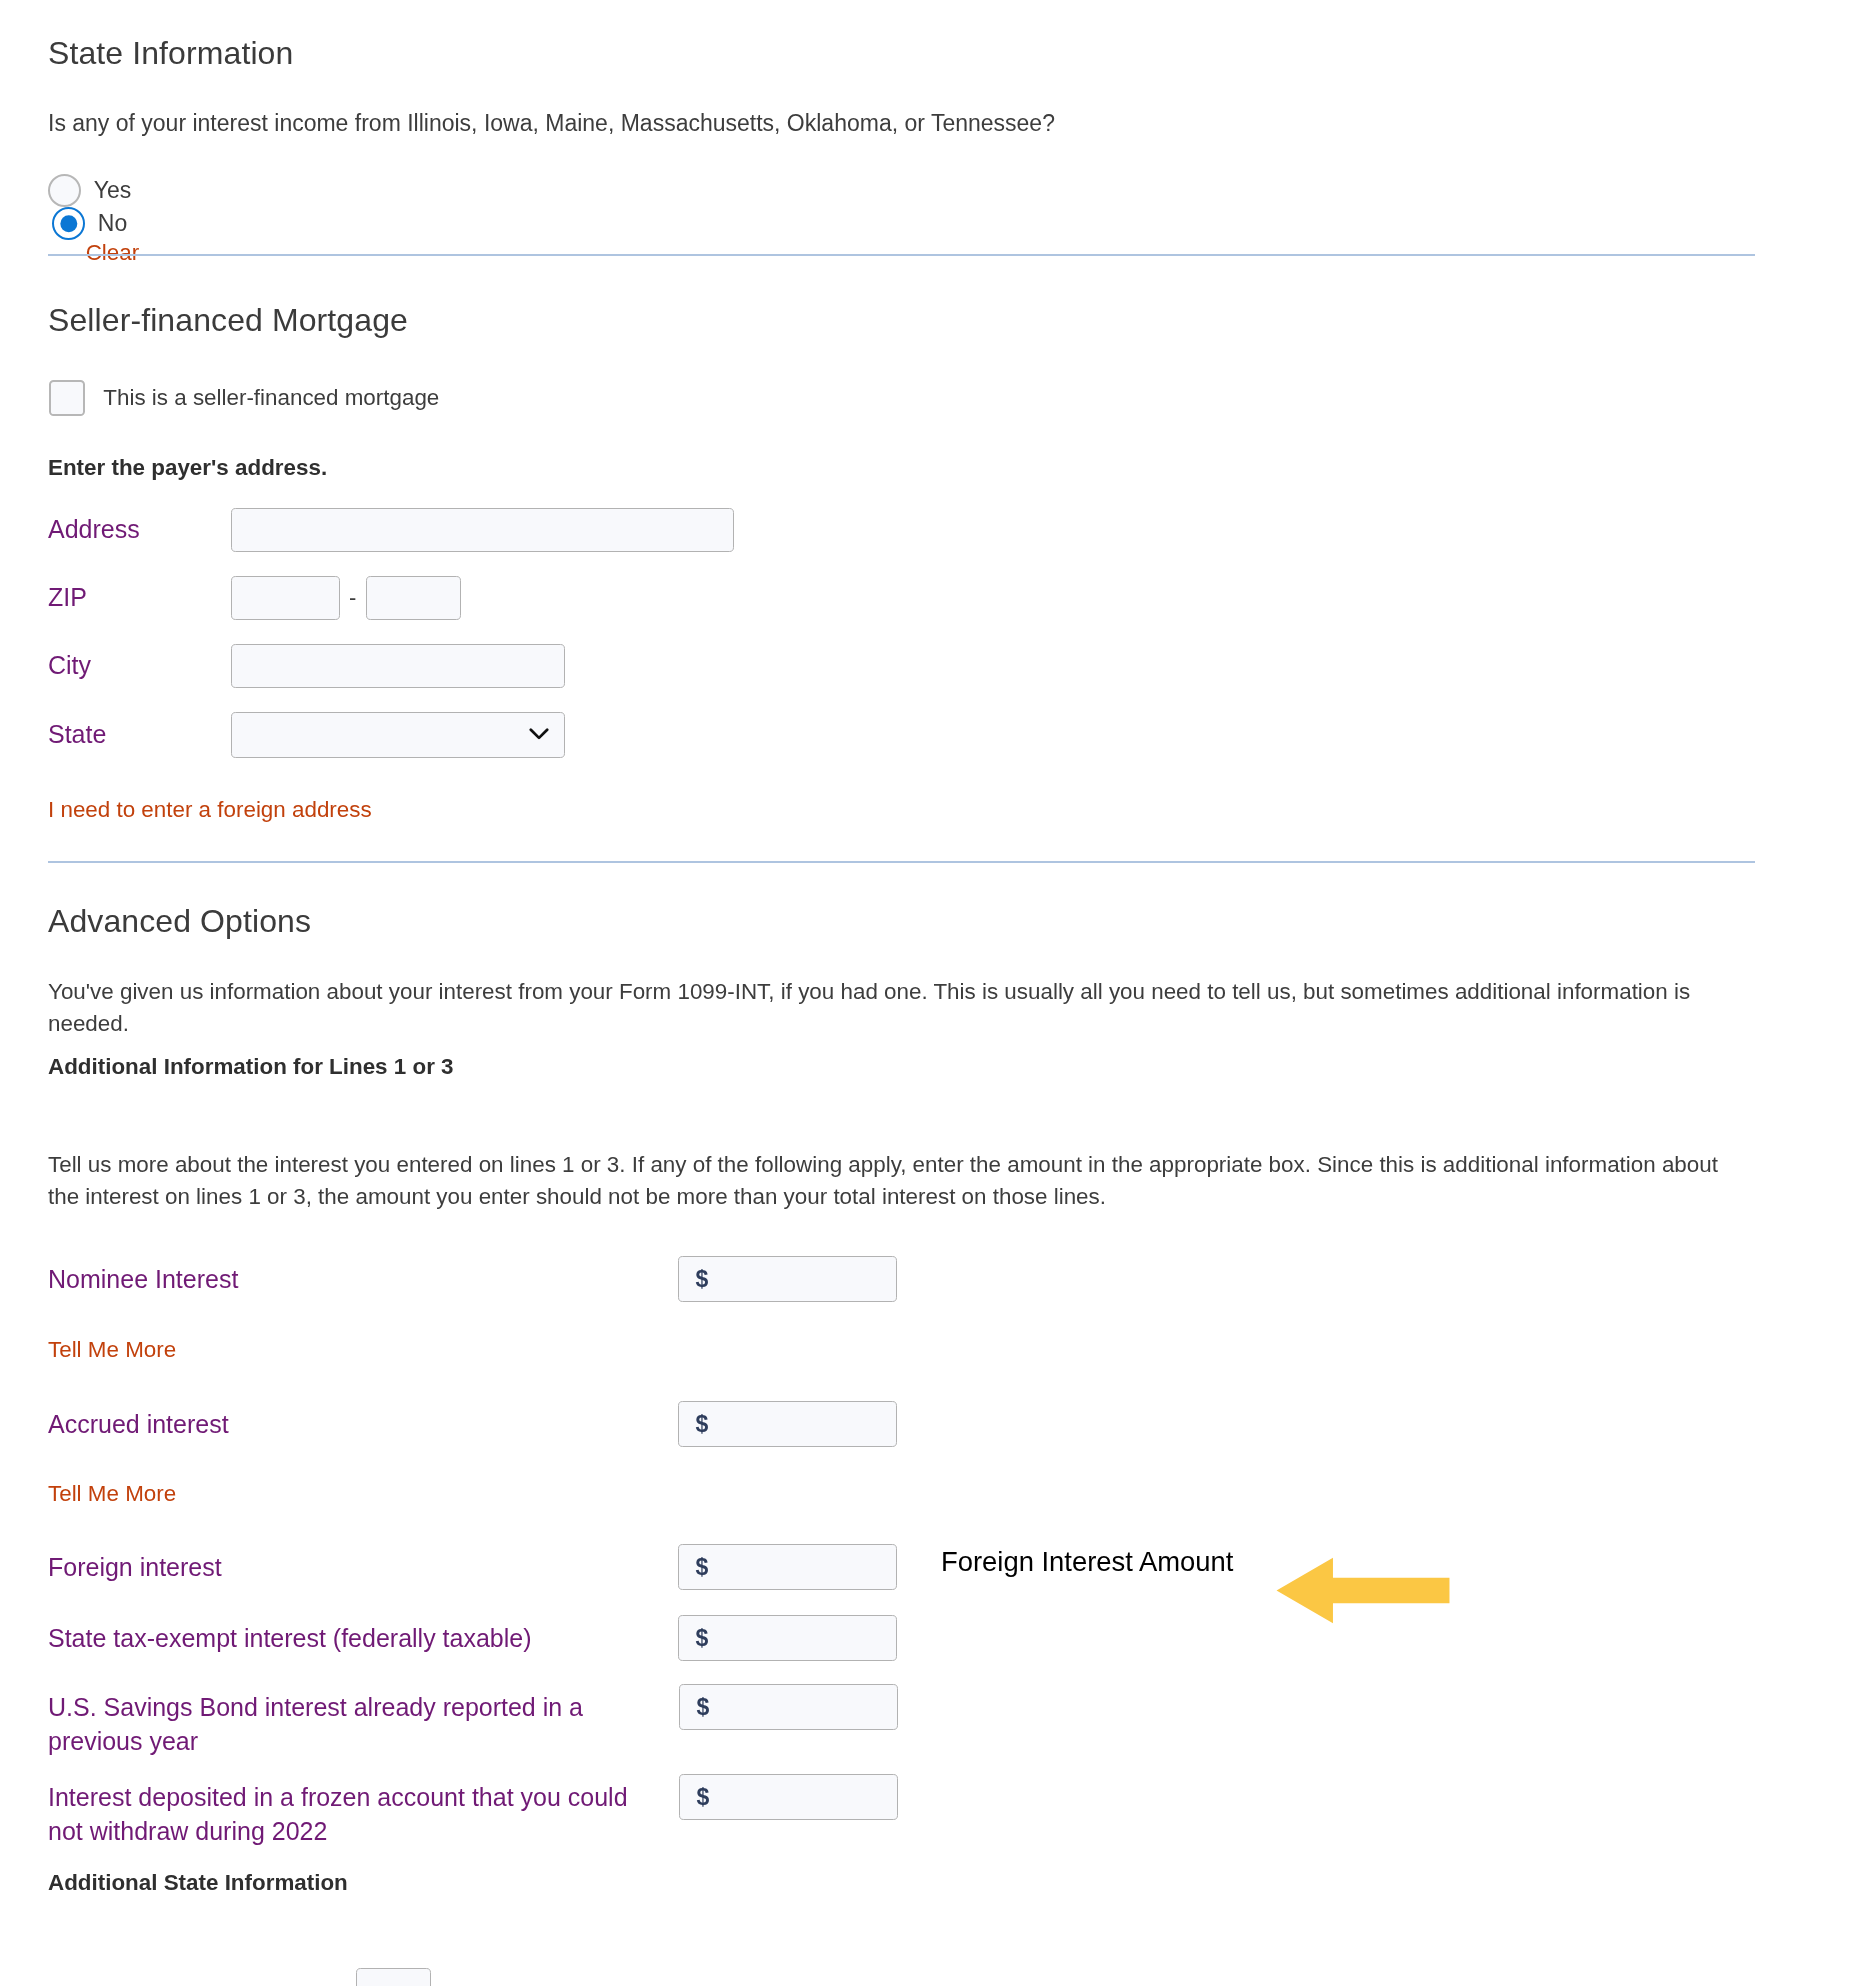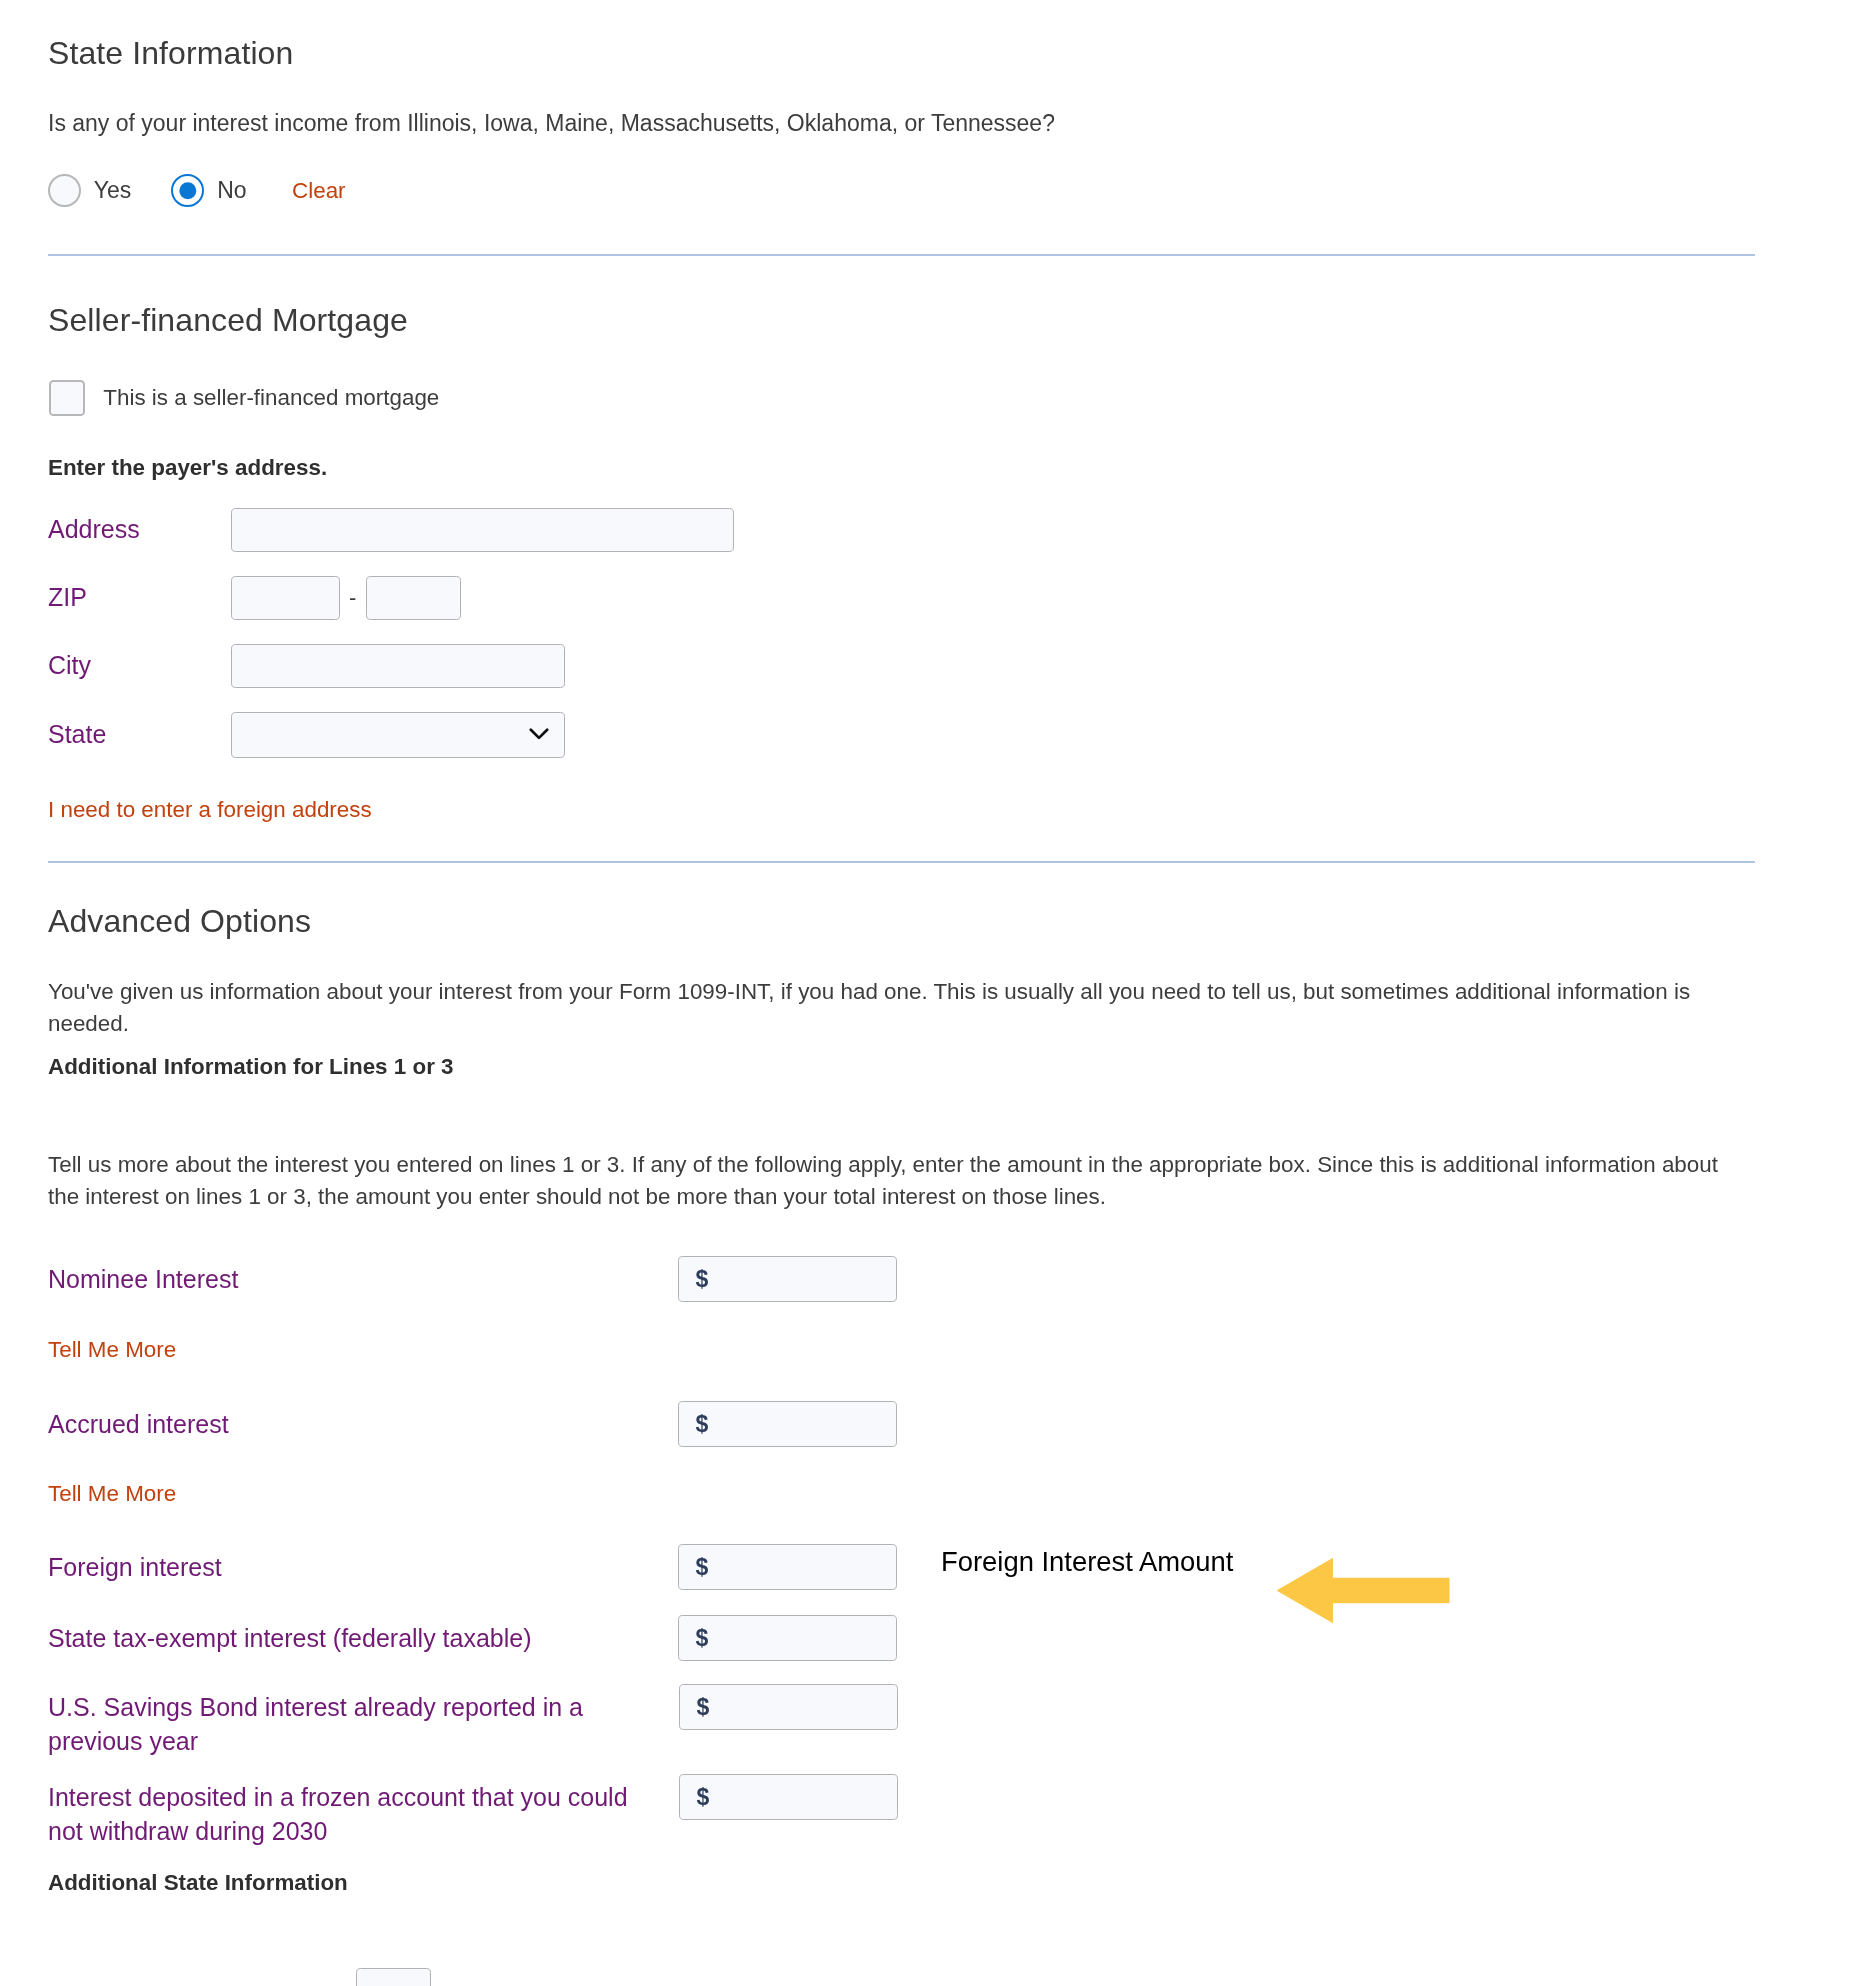--- a/index.html
+++ b/index.html
@@ -234,21 +234,21 @@
 <div class="page">
 
   <div style="position:absolute; left:48px; top:35px;">
     <h2 class="section-title">State Information</h2>
   </div>
 
   <div style="position:absolute; left:48px; top:110px;">
     <p class="prompt">Is any of your interest income from Illinois, Iowa, Maine, Massachusetts, Oklahoma, or Tennessee?</p>
   </div>
 
-  <div class="radio-row" style="position:absolute; left:48px; top:174px;">
+  <div class="radio-row" style="position:absolute; left:48px; top:174px;flex-direction:column;">
     <label class="radio-opt">
       <span class="radio-mark"></span>
       <span class="radio-label">Yes</span>
     </label>
     <label class="radio-opt checked">
       <span class="radio-mark"></span>
       <span class="radio-label">No</span>
     </label>
     <a class="link" style="margin-left:5.5px;">Clear</a>
   </div>
@@ -360,21 +360,21 @@
 
   <div class="money-row" style="position:absolute; left:48px; top:1684px;">
     <span class="field-label" style="width:585px; flex:0 0 585px;">U.S. Savings Bond interest already reported in a previous year</span>
     <span class="money" style="margin-left:46px;">
       <span class="sign">$</span>
       <input type="text" value="" style="">
     </span>
   </div>
 
   <div class="money-row" style="position:absolute; left:48px; top:1774px;">
-    <span class="field-label" style="width:585px; flex:0 0 585px;">Interest deposited in a frozen account that you could not withdraw during 2030</span>
+    <span class="field-label" style="width:585px; flex:0 0 585px;">Interest deposited in a frozen account that you could not withdraw during 2022</span>
     <span class="money" style="margin-left:46px;">
       <span class="sign">$</span>
       <input type="text" value="" style="">
     </span>
   </div>
 
   <div style="position:absolute; left:48px; top:1870px;">
     <p class="sub-head">Additional State Information</p>
   </div>
 

